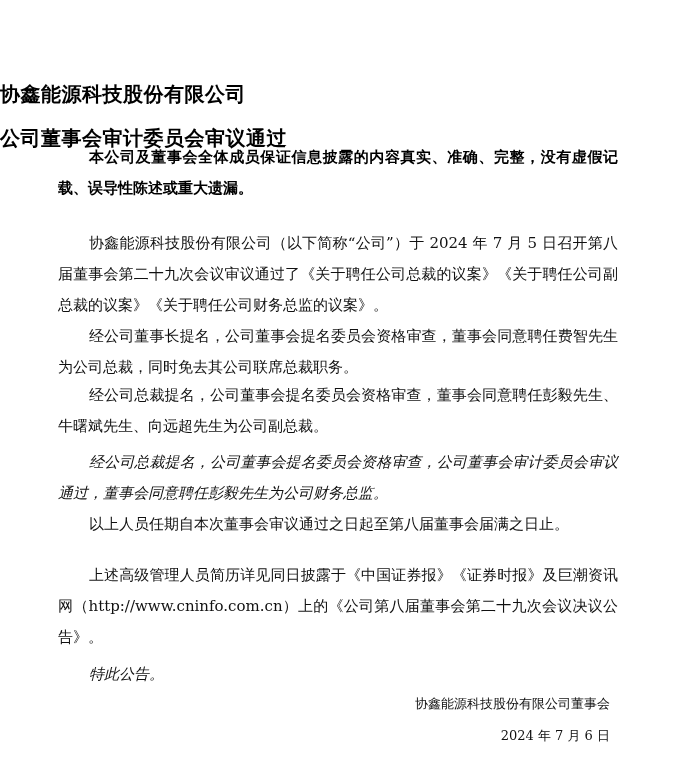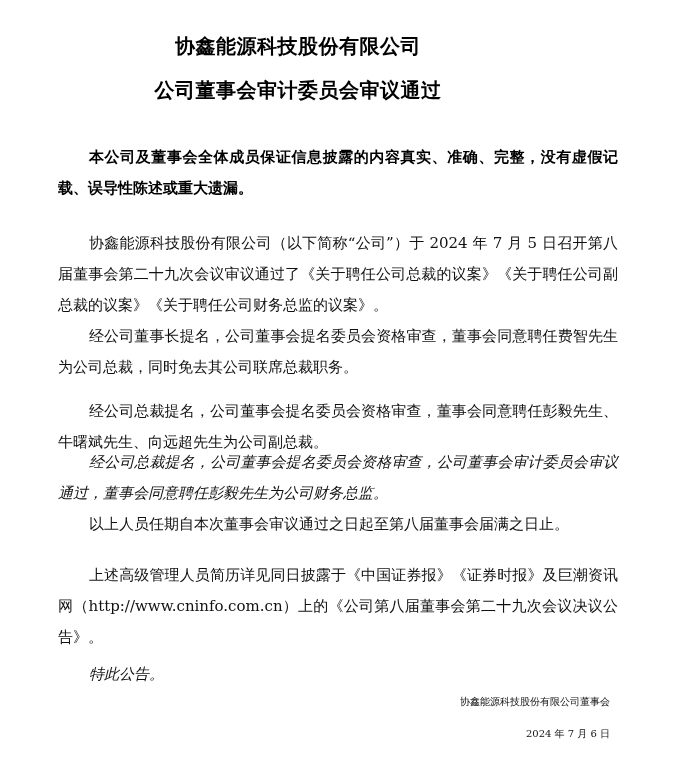--- a/index.html
+++ b/index.html
@@ -12,26 +12,26 @@
       height: 774px;
       position: relative;
       overflow: hidden;
       color: #111111;
       font-family: "DejaVu Serif", "Liberation Serif", serif;
     }
     .title {
       position: absolute;
       left: 0;
       width: 596px;
-      text-align: center;
       font-family: "DejaVu Sans", "Liberation Sans", sans-serif;
       font-weight: bold;
       font-size: 20px;
       letter-spacing: 0.5px;
       color: #000;
+      margin-top: 48px;
     }
     .title.t1 { top: 33px; }
     .title.t2 { top: 77px; }
 
     .para {
       position: absolute;
       left: 58px;
       width: 560px;
       font-size: 15px;
       line-height: 31px;
@@ -40,30 +40,30 @@
       text-align-last: left;
       color: #111;
     }
     .para.bold {
       font-weight: bold;
       color: #000;
     }
     .p0 { top: 142px; }
     .p1 { top: 228px; }
     .p2 { top: 321px; }
-    .p3 { top: 396px; }
+    .p3 { top: 380px; }
     .p4 { top: 447px; font-style: italic; }
     .p5 { top: 509px; }
     .p6 { top: 560px; }
     .p7 { top: 659px; font-style: italic; }
 
     .sign {
       position: absolute;
       right: 80px;
-      font-size: 10px;
+      font-size: 13px;
       text-align: right;
       color: #111;
     }
     .sign.org { top: 695px; }
     .sign.date { top: 727px; }
   </style>
 </head>
 <body>
 
 <div>

